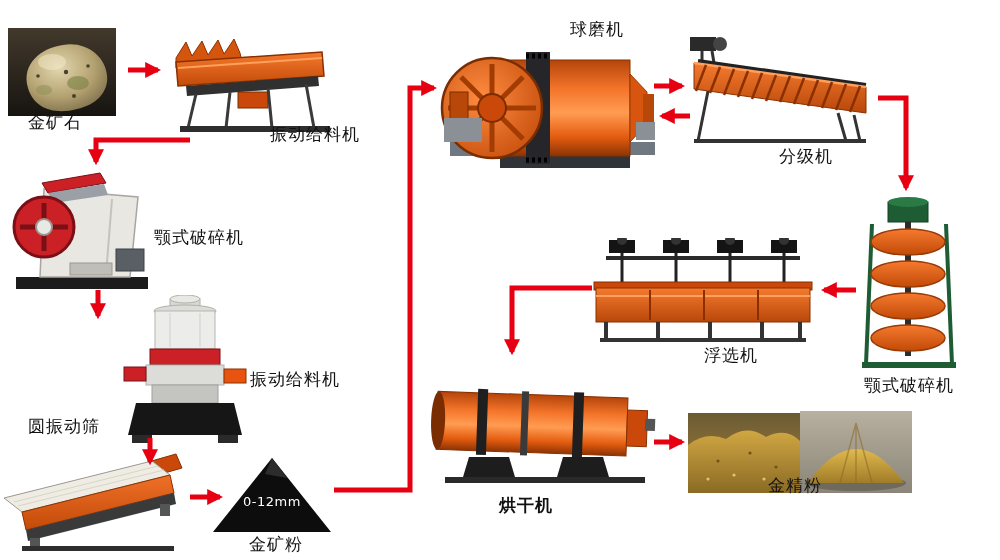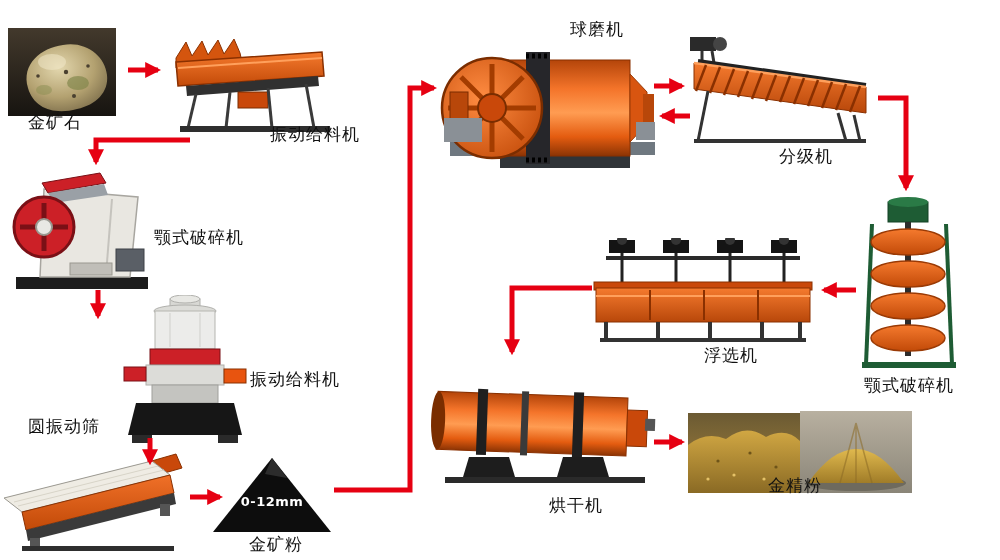--- a/index.html
+++ b/index.html
@@ -4,21 +4,21 @@
 <style>
   html,body{margin:0;padding:0;background:#fff;}
   .stage{position:relative;width:1000px;height:560px;background:#fff;overflow:hidden;
          font-family:"DejaVu Sans","Liberation Sans",sans-serif;}
   .node{position:absolute;z-index:2;}
   .node svg{display:block;}
   .arrows{position:absolute;left:0;top:0;width:1000px;height:560px;z-index:5;pointer-events:none;}
   .label{position:absolute;transform:translateX(-50%);z-index:8;
          font-size:17px;line-height:1.25;color:#111;letter-spacing:1px;white-space:nowrap;}
   .size-label{position:absolute;transform:translateX(-50%);z-index:8;
-         font-size:13px;font-weight:bold;color:#fff;letter-spacing:0.5px;white-space:nowrap;}
+         font-size:13px;font-weight:normal;color:#fff;letter-spacing:0.5px;white-space:nowrap;}
   .flow{stroke:#e60012;stroke-width:5;fill:none;stroke-linejoin:miter;}
 </style>
 </head>
 <body>
 
 <div class="stage">
 
   <div class="node" style="left:8px;top:28px;">
     <svg width="108" height="88" viewBox="0 0 108 88">
       <defs>
@@ -355,16 +355,16 @@
   <div class="label" style="left:315px;top:124px;">振动给料机</div>
   <div class="label" style="left:199px;top:227px;">颚式破碎机</div>
   <div class="label" style="left:295px;top:369px;">振动给料机</div>
   <div class="label" style="left:64px;top:416px;text-align:center;">圆振动筛</div>
   <div class="size-label" style="left:272px;top:494px;">0-12mm</div>
   <div class="label" style="left:276px;top:534px;">金矿粉</div>
   <div class="label" style="left:597px;top:19px;">球磨机</div>
   <div class="label" style="left:806px;top:146px;">分级机</div>
   <div class="label" style="left:909px;top:375px;">颚式破碎机</div>
   <div class="label" style="left:731px;top:345px;">浮选机</div>
-  <div class="label" style="left:576px;top:495px;">烘干机</div>
+  <div class="label" style="left:526px;top:495px;font-weight:bold;">烘干机</div>
   <div class="label" style="left:795px;top:475px;">金精粉</div>
 
 </div>
 
 </body></html>

